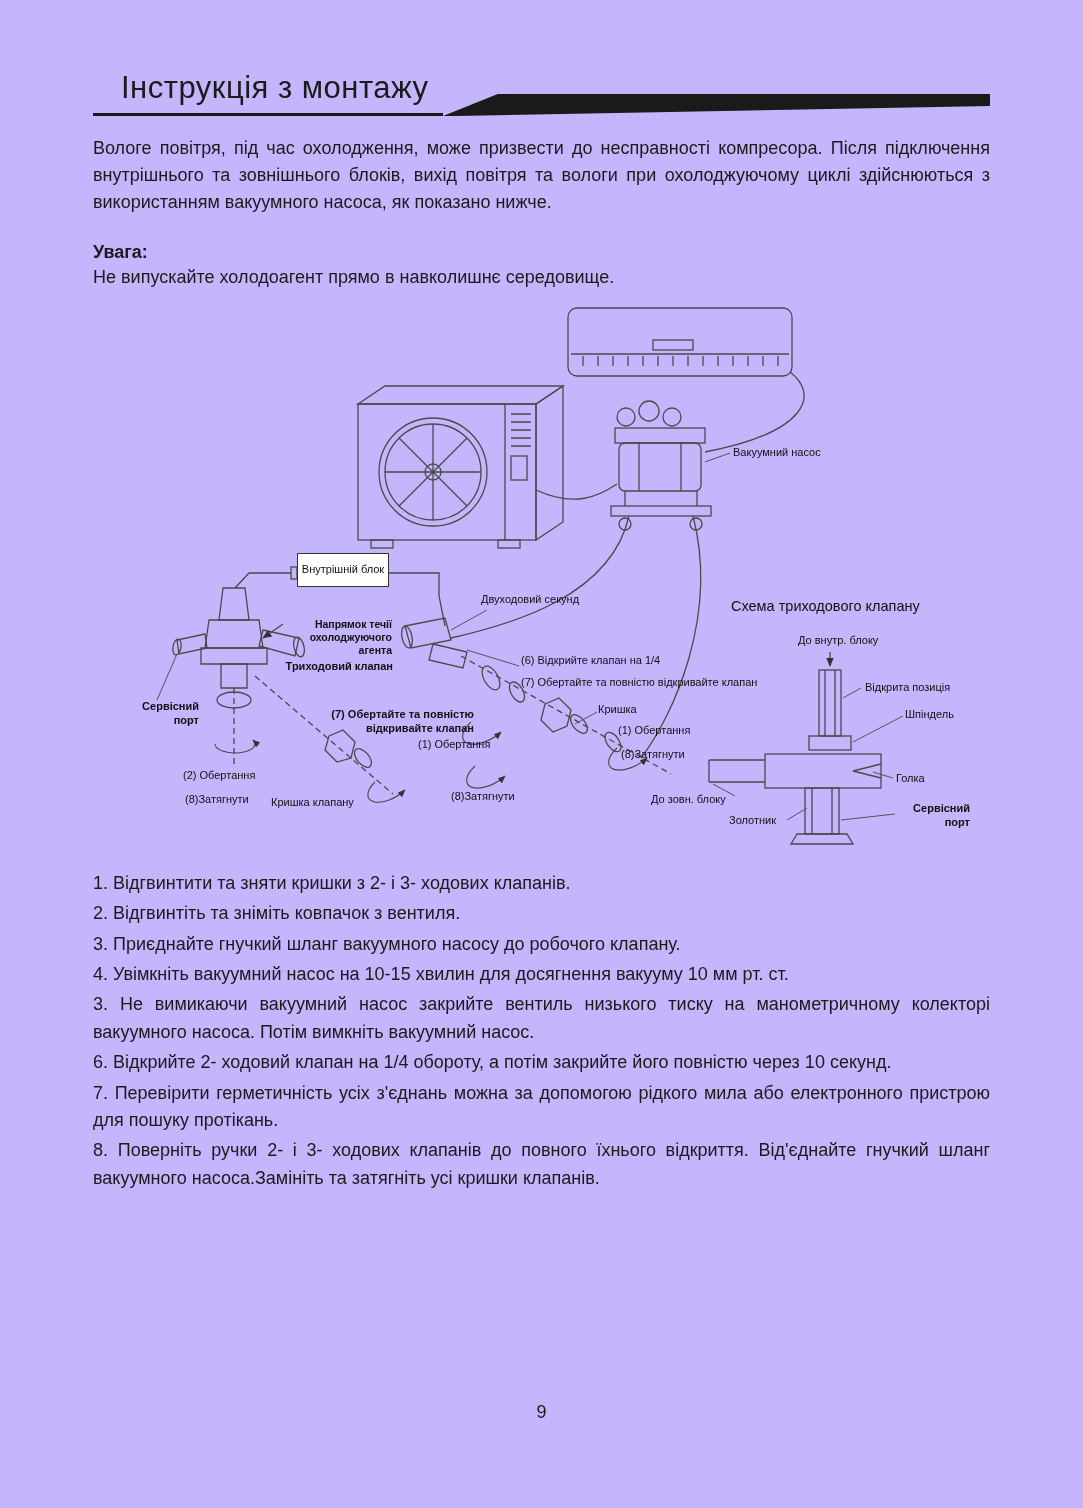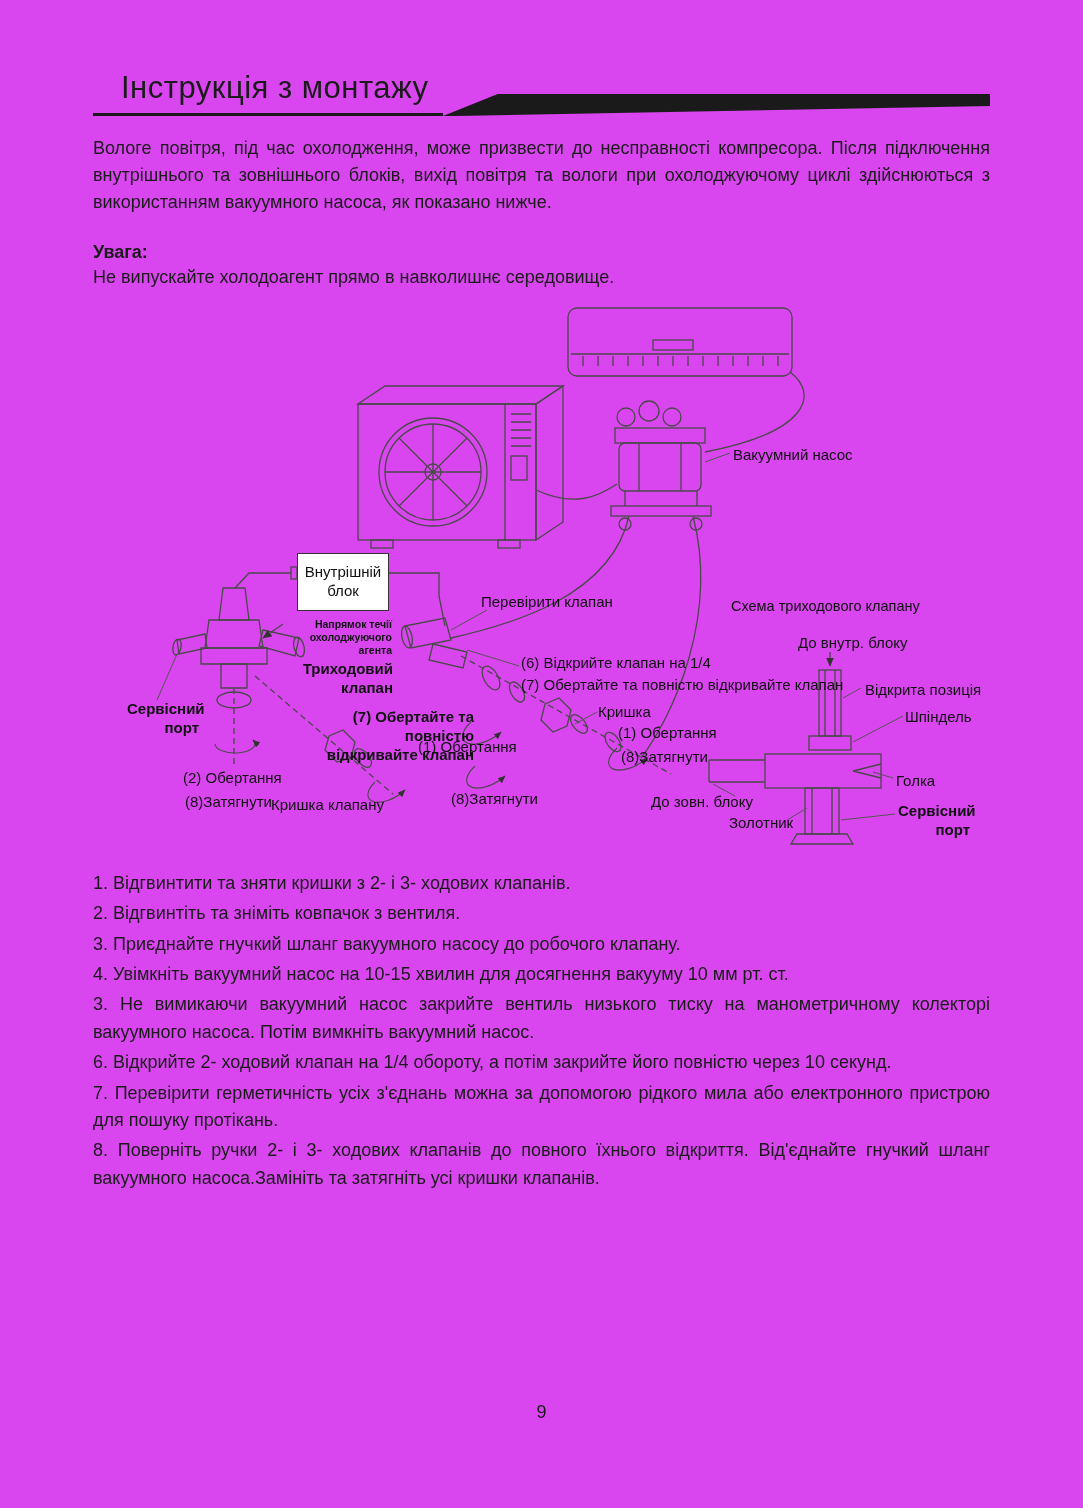--- a/index.html
+++ b/index.html
@@ -1,19 +1,19 @@
 <!DOCTYPE html>
 <html><head>
 <meta charset="utf-8">
 <style>
   html,body{margin:0;padding:0;background:#e8e8e8;}
   .page{
     position:relative;
     width:1083px;height:1508px;
-    margin:0 auto;background:#d946ef;
+    margin:0 auto;background:#c4b5fd;
     font-family:"Liberation Sans", sans-serif;
     color:#1b1b1b;
     overflow:hidden;
   }
   .content{padding:0 93px;}
   
   .header{display:flex;align-items:flex-end;padding-top:70px;}
   .page-title{
     font-size:31px;font-weight:400;letter-spacing:.5px;
     border-bottom:3px solid #1a1a1a;padding:0 14px 7px 28px;white-space:nowrap;
@@ -21,21 +21,21 @@
   .title-bar{flex:1;height:25px;display:block;}
   
   .h2{font-size:18px;font-weight:700;margin-top:27px;}
   .para{font-size:18px;line-height:1.5;text-align:justify;margin-top:19px;}
   .warn-label{font-size:18px;font-weight:700;margin-top:26px;}
   .warn-text{font-size:18px;margin-top:4px;}
   
   .diagram{position:relative;width:900px;height:560px;margin-top:8px;}
   .diagram svg{position:absolute;left:0;top:0;}
   .dlabel{
-    position:absolute;font-size:15px;line-height:1.25;color:#111;
+    position:absolute;font-size:11px;line-height:1.25;color:#111;
     white-space:nowrap;
   }
   .dlabel.c{text-align:right;white-space:normal;font-weight:bold;}
   .dlabel.small{font-size:10.5px;}
   .dlabel.box{
     border:1px solid #333;background:#fff;text-align:center;
     padding:9px 3px;white-space:normal;
   }
   .scheme-title{font-size:14.5px;white-space:nowrap;}
   
@@ -196,21 +196,21 @@
             <line x1="800" y1="482" x2="780" y2="476"></line>
             <line x1="694" y1="524" x2="714" y2="512"></line>
             <line x1="802" y1="518" x2="748" y2="524"></line>
             <line x1="642" y1="500" x2="620" y2="488"></line>
           </g>
         </g>
       </svg>
 
       <div class="dlabel" style="left:640px;top:150px">Вакуумний насос</div>
       <div class="dlabel box" style="left:204px;top:257px;width:84px">Внутрішній блок</div>
-      <div class="dlabel" style="left:388px;top:297px">Перевірити клапан</div>
+      <div class="dlabel" style="left:388px;top:297px">Двуходовий секунд</div>
       <div class="dlabel c small" style="left:193px;top:322px;width:106px">Напрямок течії охолоджуючого агента</div>
       <div class="dlabel c" style="left:188px;top:364px;width:112px">Триходовий клапан</div>
       <div class="dlabel" style="left:428px;top:358px">(6) Відкрийте клапан на 1/4</div>
       <div class="dlabel" style="left:428px;top:380px">(7) Обертайте та повністю відкривайте клапан</div>
       <div class="dlabel c" style="left:34px;top:404px;width:72px">Сервісний порт</div>
       <div class="dlabel c" style="left:226px;top:412px;width:155px">(7) Обертайте та повністю відкривайте клапан</div>
       <div class="dlabel" style="left:505px;top:407px">Кришка</div>
       <div class="dlabel" style="left:325px;top:442px">(1) Обертання</div>
       <div class="dlabel" style="left:525px;top:428px">(1) Обертання</div>
       <div class="dlabel" style="left:528px;top:452px">(8)Затягнути</div>

